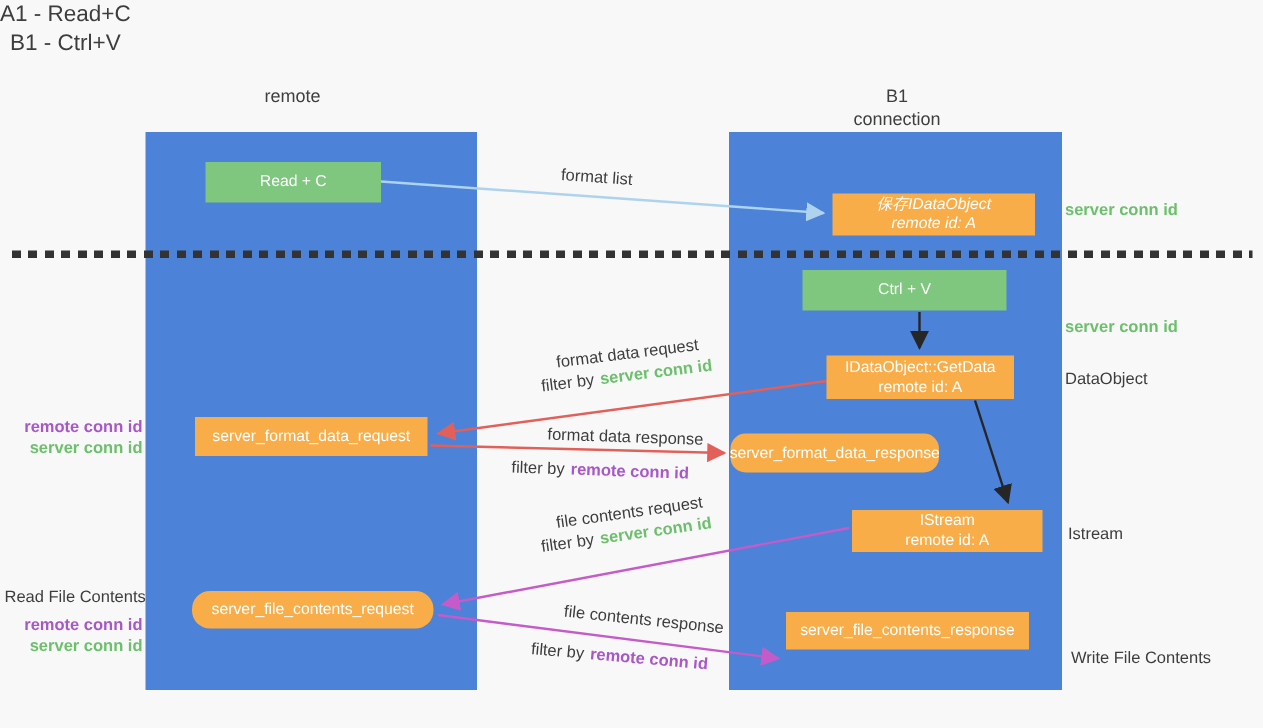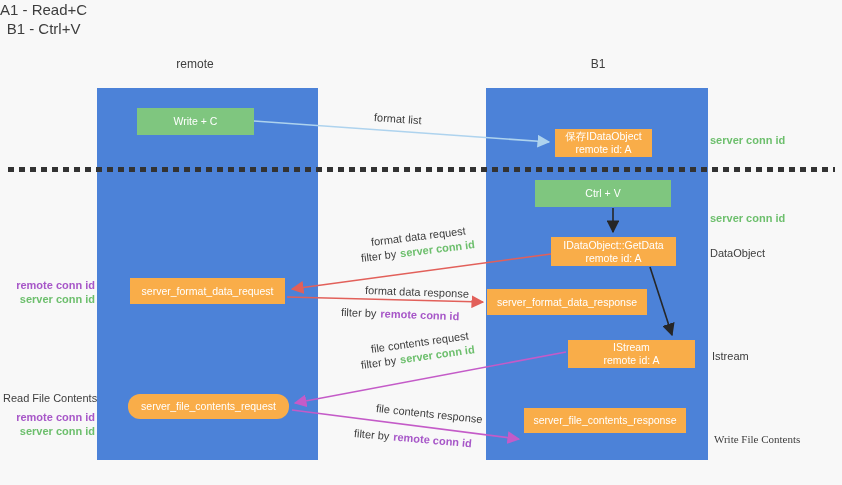--- a/index.html
+++ b/index.html
@@ -48,20 +48,21 @@
 <div class="abs title">
   <div>A1 - Read+C</div>
   <div>B1 - Ctrl+V</div>
 </div>
 
 <div class="abs lane-header" style="left:95px;top:57px;">
   <div>remote</div>
 </div>
 <div class="abs lane-header" style="left:498px;top:57px;">
   <div>B1</div>
+  <div>connection</div>
 </div>
 
 <div class="abs lane" style="left:97px;top:88px;width:221px;height:372px;"></div>
 <div class="abs lane" style="left:486px;top:88px;width:222px;height:372px;"></div>
 
 <div class="abs dotline" style="left:8px;top:167px;width:827px;"></div>
 
 <svg class="wires" width="842" height="485">
   <defs>
     <marker id="m-blue" viewBox="0 0 10 10" refX="9" refY="5" markerWidth="8" markerHeight="8" orient="auto">
@@ -80,63 +81,63 @@
   <line x1="254" y1="121" x2="549" y2="142" stroke="#aed3ee" stroke-width="1.6" marker-end="url(#m-blue)"></line>
   <line x1="613" y1="208" x2="613" y2="232" stroke="#262626" stroke-width="1.6" marker-end="url(#m-black)"></line>
   <line x1="551" y1="254" x2="292" y2="289" stroke="#e2605a" stroke-width="1.6" marker-end="url(#m-red)"></line>
   <line x1="287" y1="297" x2="483" y2="302" stroke="#e2605a" stroke-width="1.6" marker-end="url(#m-red)"></line>
   <line x1="650" y1="267" x2="672" y2="335" stroke="#262626" stroke-width="1.6" marker-end="url(#m-black)"></line>
   <line x1="566" y1="352" x2="295" y2="403" stroke="#c45bc8" stroke-width="1.6" marker-end="url(#m-mag)"></line>
   <line x1="292" y1="410" x2="519" y2="439" stroke="#c45bc8" stroke-width="1.6" marker-end="url(#m-mag)"></line>
 </svg>
 
 <div class="abs node node-green" style="left:137px;top:108px;width:117px;height:27px;">
-  <span>Write + C</span>
+  <span>Read + C</span>
 </div>
 
-<div class="abs node node-orange" style="left:555px;top:129px;width:97px;height:28px;">
+<div class="abs node node-orange" style="left:555px;top:129px;width:135px;height:28px;font-style:italic;">
   <span>保存IDataObject</span>
   <span>remote id: A</span>
 </div>
 
 <div class="abs node node-green" style="left:535px;top:180px;width:136px;height:27px;">
   <span>Ctrl + V</span>
 </div>
 
 <div class="abs node node-orange" style="left:551px;top:237px;width:125px;height:29px;">
   <span>IDataObject::GetData</span>
   <span>remote id: A</span>
 </div>
 
 <div class="abs node node-orange" style="left:130px;top:278px;width:155px;height:26px;">
   <span>server_format_data_request</span>
 </div>
 
-<div class="abs node node-orange" style="left:487px;top:289px;width:160px;height:26px;">
+<div class="abs node node-orange" style="left:487px;top:289px;width:139px;height:26px;border-radius:10px;">
   <span>server_format_data_response</span>
 </div>
 
 <div class="abs node node-orange" style="left:568px;top:340px;width:127px;height:28px;">
   <span>IStream</span>
   <span>remote id: A</span>
 </div>
 
 <div class="abs node node-orange" style="left:128px;top:394px;width:161px;height:25px;border-radius:12px;">
   <span>server_file_contents_request</span>
 </div>
 
 <div class="abs node node-orange" style="left:524px;top:408px;width:162px;height:25px;">
   <span>server_file_contents_response</span>
 </div>
 
 <div class="abs side-label green-text" style="left:710px;top:133px;">server conn id</div>
 <div class="abs side-label green-text" style="left:710px;top:211px;">server conn id</div>
 <div class="abs side-label dark-text" style="left:710px;top:246px;">DataObject</div>
 <div class="abs side-label dark-text" style="left:712px;top:349px;">Istream</div>
-<div class="abs side-label dark-text" style="left:714px;top:432px;font-family:Liberation Serif, serif;">Write File Contents</div>
+<div class="abs side-label dark-text" style="left:714px;top:432px;">Write File Contents</div>
 
 <div class="abs side-label right-align" style="left:5px;top:278px;width:90px;">
   <div class="purple-text">remote conn id</div>
   <div class="green-text">server conn id</div>
 </div>
 <div class="abs side-label dark-text right-align" style="left:3px;top:391px;width:92px;">Read File Contents</div>
 <div class="abs side-label right-align" style="left:5px;top:410px;width:90px;">
   <div class="purple-text">remote conn id</div>
   <div class="green-text">server conn id</div>
 </div>

